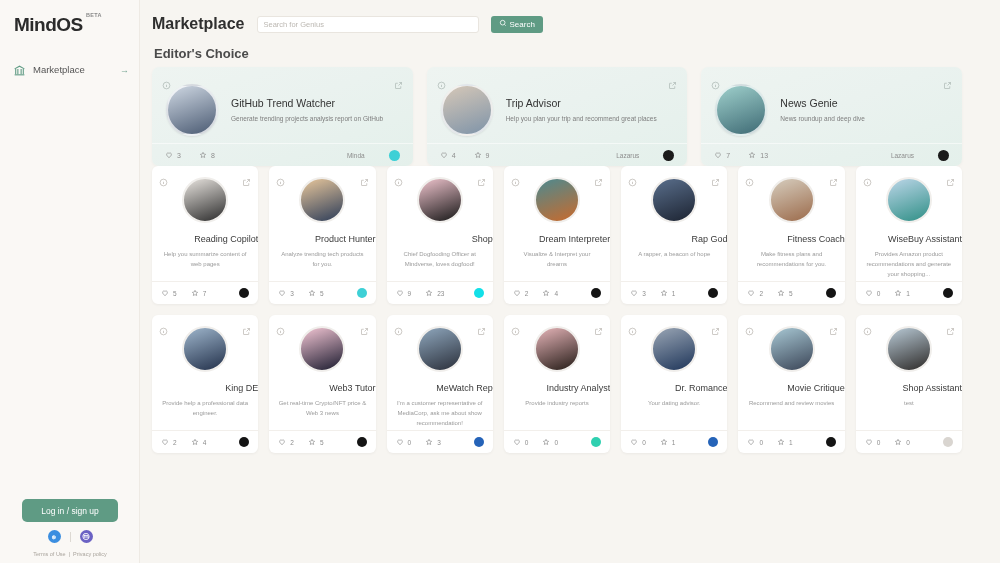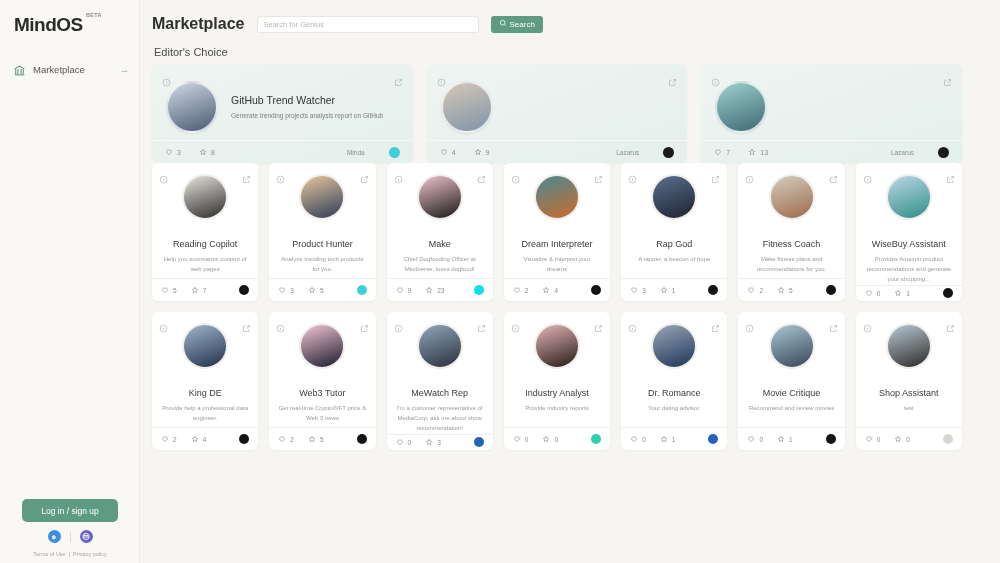--- a/index.html
+++ b/index.html
@@ -75,21 +75,21 @@
     font-size: 7.5px; color: #444; background: transparent;
     font-family: "Liberation Sans", sans-serif;
   }
   .search-box input::placeholder { color: #bcb8b2; }
   .search-btn {
     height: 17px; background: #5f9b84; color: #fff; border: none;
     border-radius: 3px; padding: 0 8px; cursor: pointer;
     display: flex; align-items: center; gap: 3px;
     font-size: 8px; font-family: "Liberation Sans", sans-serif;
   }
-  .section-title { font-size: 11px; color: #4a4a4a; margin: 13px 0 6px 2px; font-weight: 400; }
+  .section-title { font-size: 13px; color: #4a4a4a; margin: 13px 0 6px 2px; font-weight: 700; }
 
   
   .editor-row { display: flex; gap: 14px; }
   .ecard {
     flex: 1; height: 99px; border-radius: 7px;
     background: linear-gradient(160deg, #eef4f1 0%, #eaf2ef 45%, #e4f0eb 100%);
     position: relative; display: flex; flex-direction: column;
     box-shadow: 0 1px 3px rgba(0,0,0,0.045);
     overflow: hidden; cursor: pointer;
   }
@@ -125,21 +125,21 @@
   .tcard-top { position: relative; padding-top: 7px; }
   .ico-i, .ico-ext {
     position: absolute; width: 9px; height: 9px; color: #b6b2ac; cursor: pointer;
   }
   .ico-i { left: 7px; top: 7px; }
   .ico-ext { right: 7px; top: 7px; }
   .tcard-avatar {
     width: 46px; height: 46px; border-radius: 50%; margin: 4px auto 0 auto;
     border: 2px solid #f0eeeb; background-size: cover; background-position: center top;
   }
-  .tcard-name { text-align: center; font-size: 9px; color: #3a3a3a; margin-top: 19px; }
+  .tcard-name { text-align: right; font-size: 9px; color: #3a3a3a; margin-top: 11px; }
   .tcard-desc {
     text-align: center; font-size: 6px; color: #9a9a9a;
     line-height: 1.65; margin: 6px 9px 0 9px;
   }
   .tcard-foot {
     margin-top: auto; height: 23px; display: flex; align-items: center;
     padding: 0 9px; border-top: 1px solid #f2efeb; gap: 14px;
   }
   .tcard-foot .stat { font-size: 6.5px; }
   .tcard-foot .author-av { width: 10px; height: 10px; }
@@ -249,20 +249,24 @@
                 <path d="M12 10v6M12 7.2v.2"></path>
               </svg></span>
             <span class="ico-ext" style="position:absolute;right:10px;top:9px;color:#a9b5b0"><svg viewBox="0 0 24 24" fill="none" stroke="currentColor" stroke-width="1.8" width="9" height="9">
                 <path d="M14 4h6v6"></path>
                 <path d="M20 4l-8 8"></path>
                 <path d="M18 14v5a1 1 0 0 1-1 1H5a1 1 0 0 1-1-1V7a1 1 0 0 1 1-1h5"></path>
               </svg></span>
           </div>
           <div class="ecard-body">
             <div class="ecard-avatar" style="background-image:linear-gradient(160deg,#d6c8b8 0%,#7e93a8 100%)"></div>
+            <div class="ecard-txt">
+              <div class="ecard-name">Trip Advisor</div>
+              <div class="ecard-desc">Help you plan your trip and recommend great places</div>
+            </div>
           </div>
           <div class="ecard-foot">
             <div class="stat">
               <span><svg viewBox="0 0 24 24" fill="none" stroke="currentColor" stroke-width="2">
                   <path d="M12 20s-7-4.6-7-9.4A3.9 3.9 0 0 1 12 7.6a3.9 3.9 0 0 1 7 3C19 15.4 12 20 12 20z"></path>
                 </svg></span>
               <span>4</span>
             </div>
             <div class="stat">
               <span><svg viewBox="0 0 24 24" fill="none" stroke="currentColor" stroke-width="2">
@@ -282,20 +286,24 @@
                 <path d="M12 10v6M12 7.2v.2"></path>
               </svg></span>
             <span class="ico-ext" style="position:absolute;right:10px;top:9px;color:#a9b5b0"><svg viewBox="0 0 24 24" fill="none" stroke="currentColor" stroke-width="1.8" width="9" height="9">
                 <path d="M14 4h6v6"></path>
                 <path d="M20 4l-8 8"></path>
                 <path d="M18 14v5a1 1 0 0 1-1 1H5a1 1 0 0 1-1-1V7a1 1 0 0 1 1-1h5"></path>
               </svg></span>
           </div>
           <div class="ecard-body">
             <div class="ecard-avatar" style="background-image:linear-gradient(160deg,#9fd0cc 0%,#3e6a74 100%)"></div>
+            <div class="ecard-txt">
+              <div class="ecard-name">News Genie</div>
+              <div class="ecard-desc">News roundup and deep dive</div>
+            </div>
           </div>
           <div class="ecard-foot">
             <div class="stat">
               <span><svg viewBox="0 0 24 24" fill="none" stroke="currentColor" stroke-width="2">
                   <path d="M12 20s-7-4.6-7-9.4A3.9 3.9 0 0 1 12 7.6a3.9 3.9 0 0 1 7 3C19 15.4 12 20 12 20z"></path>
                 </svg></span>
               <span>7</span>
             </div>
             <div class="stat">
               <span><svg viewBox="0 0 24 24" fill="none" stroke="currentColor" stroke-width="2">
@@ -381,21 +389,21 @@
                 <circle cx="12" cy="12" r="9"></circle>
                 <path d="M12 10v6M12 7.2v.2"></path>
               </svg></span>
             <span class="ico-ext"><svg viewBox="0 0 24 24" fill="none" stroke="currentColor" stroke-width="1.8" width="9" height="9">
                 <path d="M14 4h6v6"></path>
                 <path d="M20 4l-8 8"></path>
                 <path d="M18 14v5a1 1 0 0 1-1 1H5a1 1 0 0 1-1-1V7a1 1 0 0 1 1-1h5"></path>
               </svg></span>
             <div class="tcard-avatar" style="background-image:linear-gradient(160deg,#efc4cd 0%,#171717 100%)"></div>
           </div>
-          <div class="tcard-name">Make</div>
+          <div class="tcard-name">Shop</div>
           <div class="tcard-desc">Chief Dogfooding Officer at Mindverse, loves dogfood!</div>
           <div class="tcard-foot">
             <div class="stat">
               <span><svg viewBox="0 0 24 24" fill="none" stroke="currentColor" stroke-width="2">
                   <path d="M12 20s-7-4.6-7-9.4A3.9 3.9 0 0 1 12 7.6a3.9 3.9 0 0 1 7 3C19 15.4 12 20 12 20z"></path>
                 </svg></span>
               <span>9</span>
             </div>
             <div class="stat">
               <span><svg viewBox="0 0 24 24" fill="none" stroke="currentColor" stroke-width="2">

